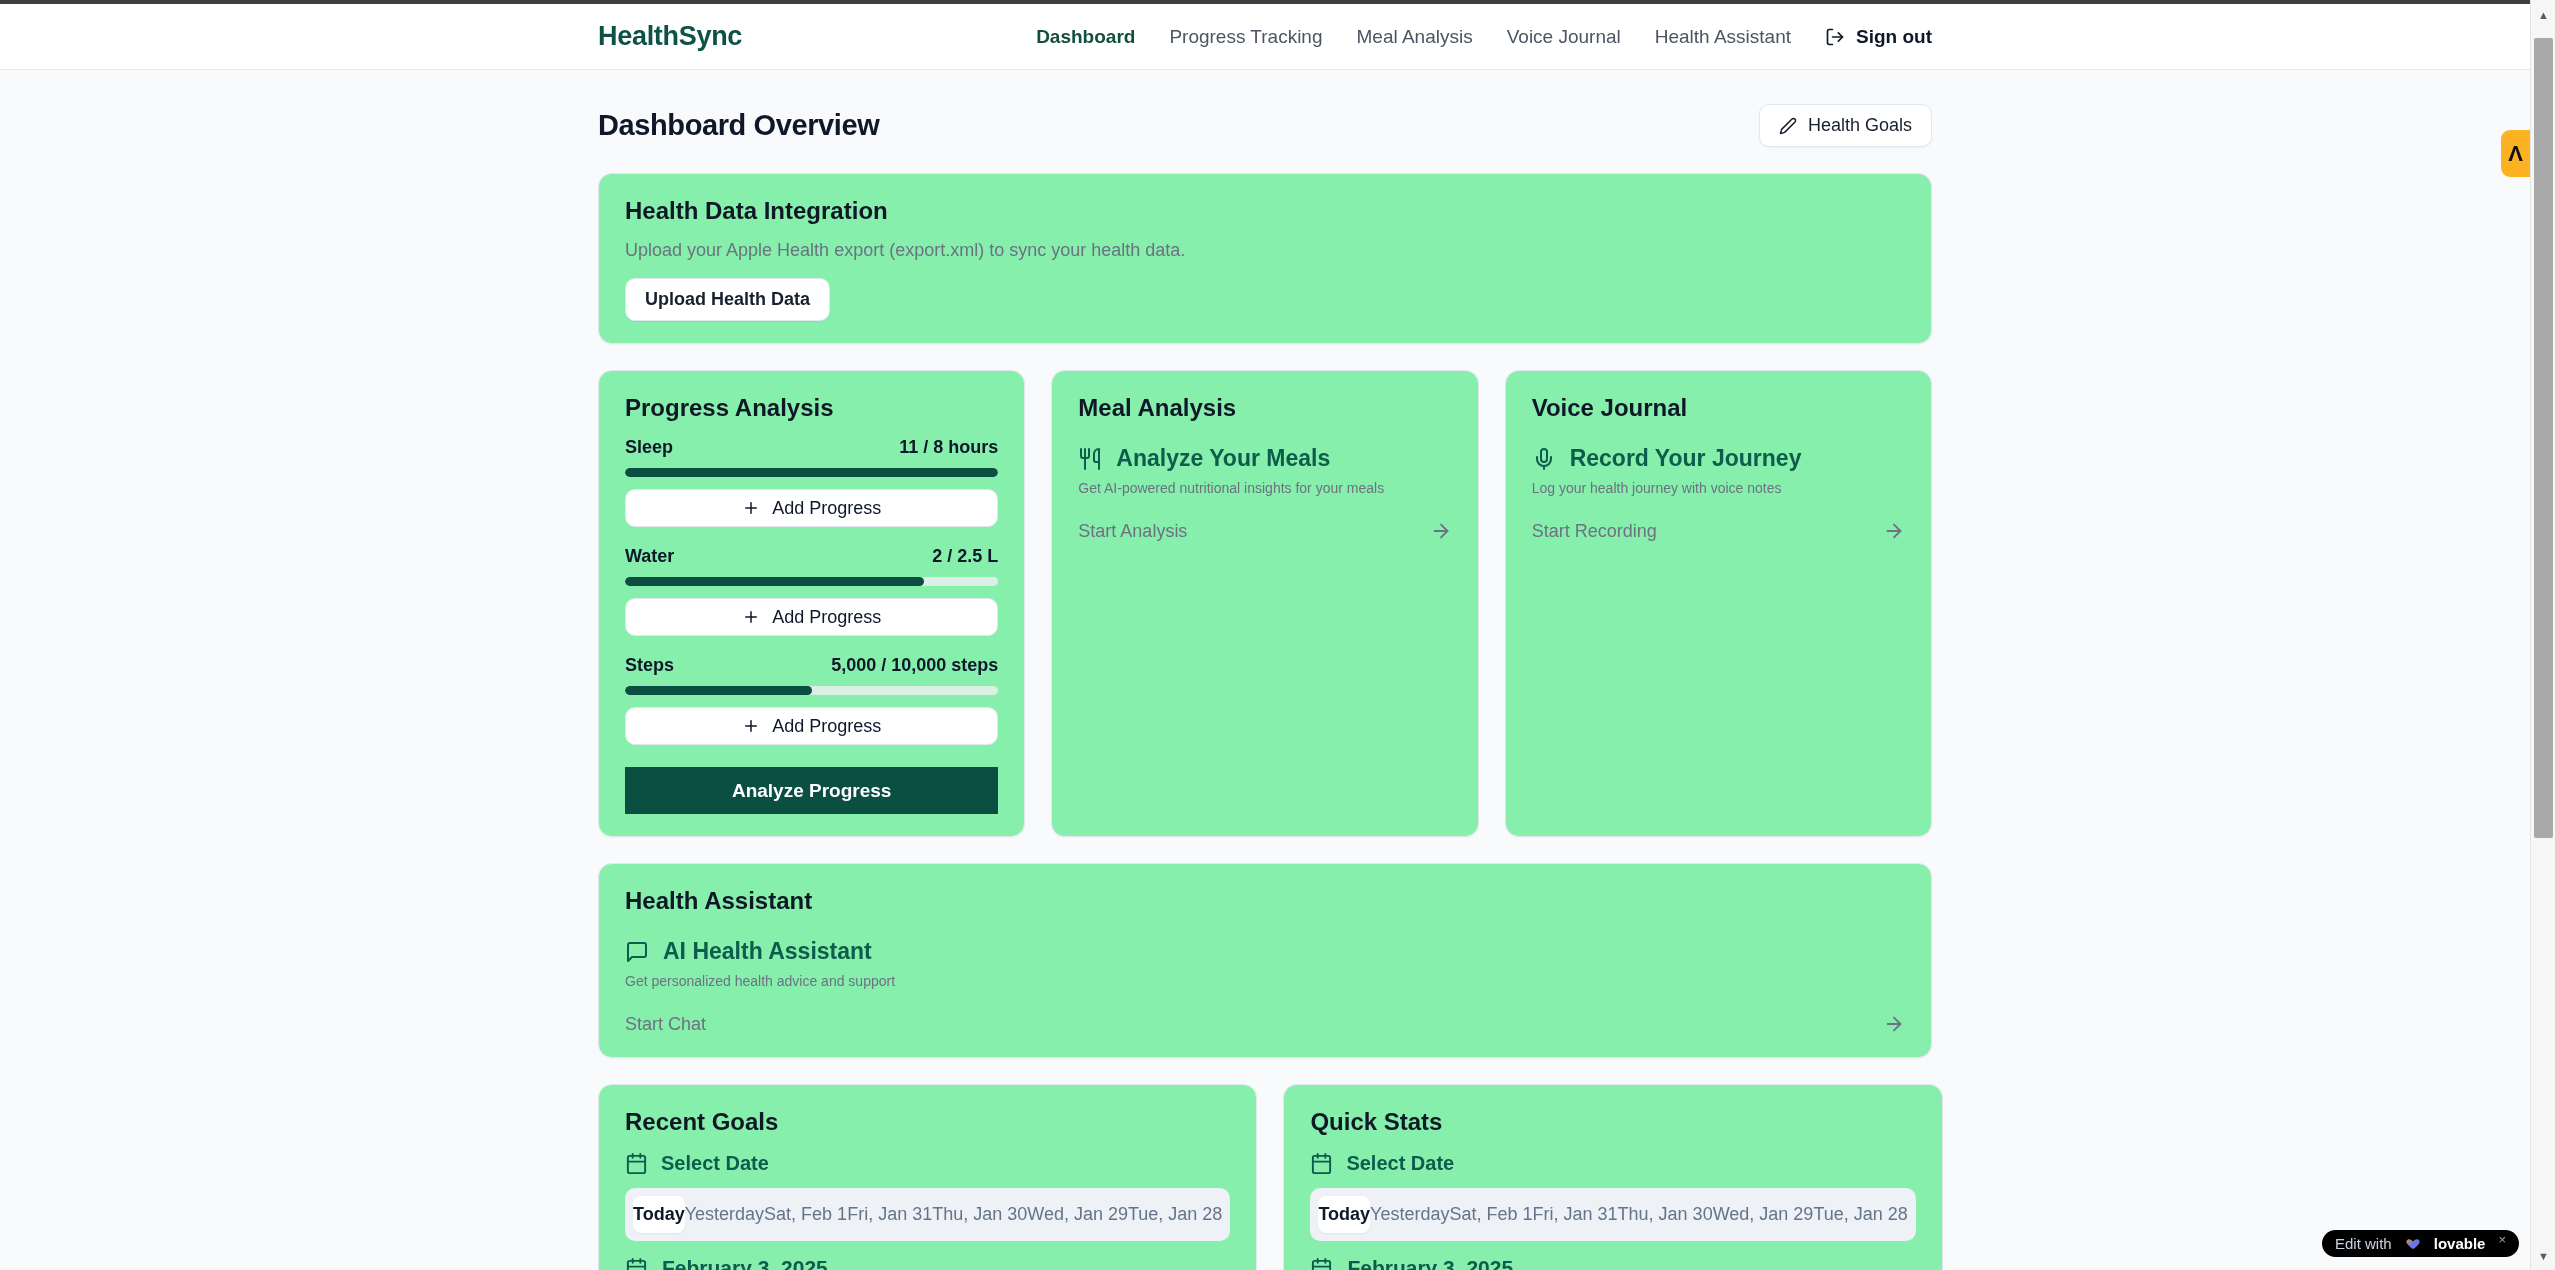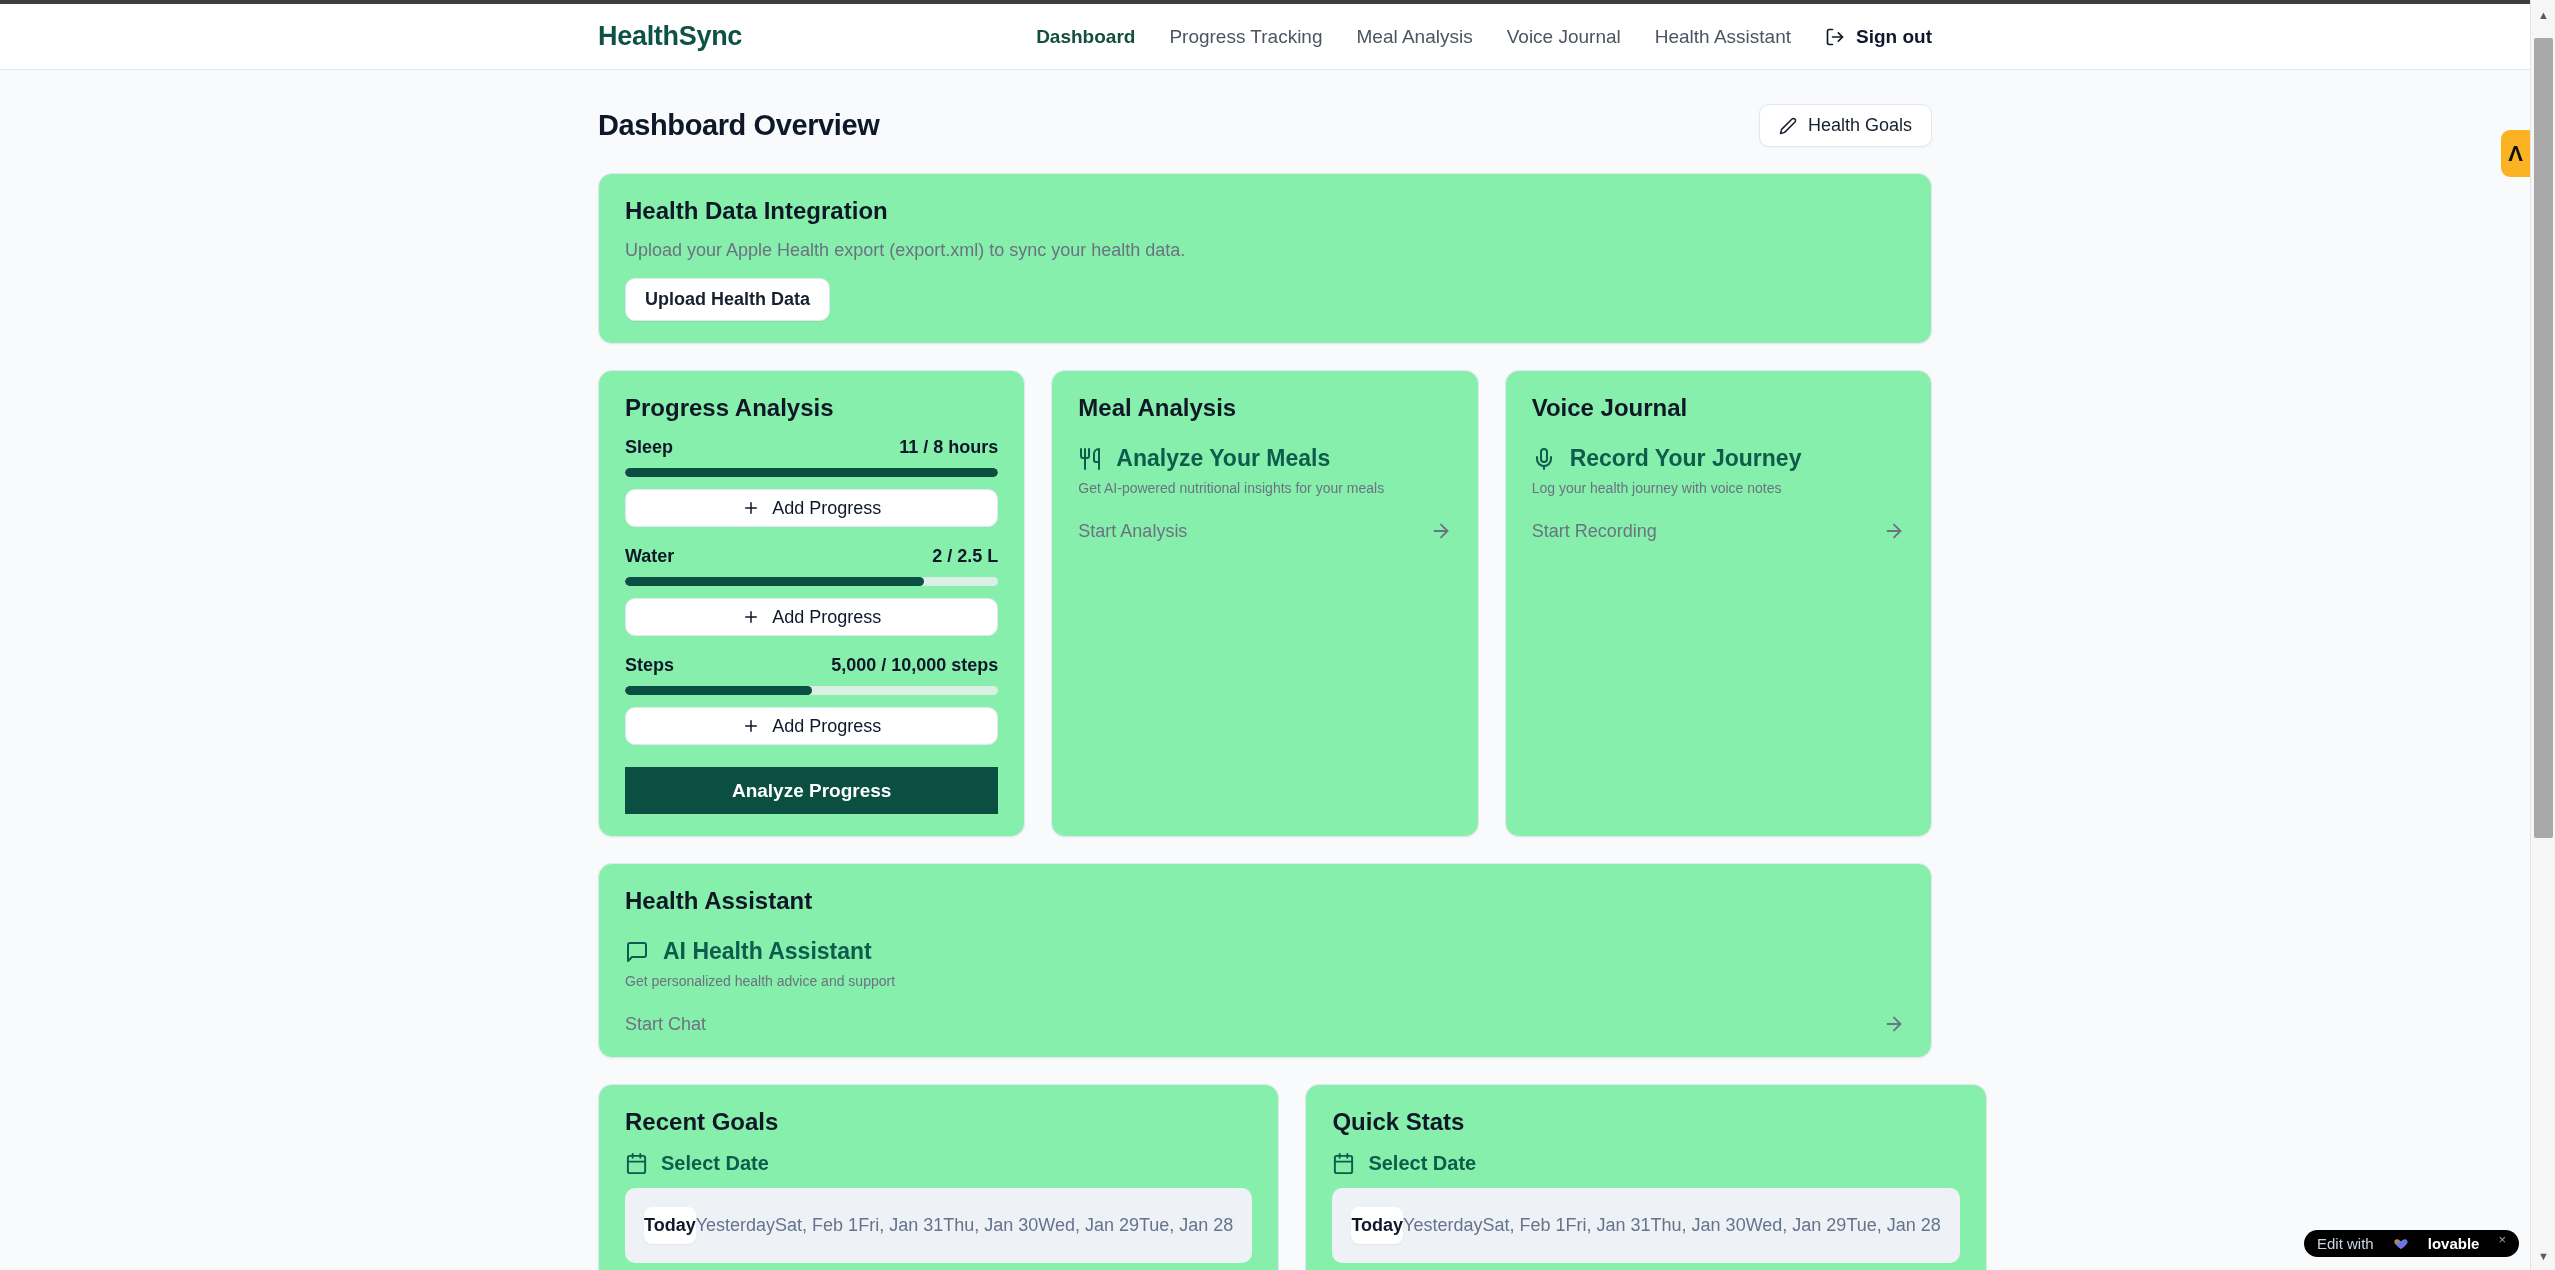--- a/index.html
+++ b/index.html
@@ -59,21 +59,21 @@
   .feature-desc { margin-top:4px; font-size:14px; line-height:24px; color:#6b7280; }
   .feature-action { margin-top:20px; display:flex; align-items:center; justify-content:space-between;
                     font-size:18px; color:#6b7280; cursor:pointer; }
 
   .assistant { margin-top:26px; }
 
   
   .grid2 { display:grid; grid-template-columns:1fr 1fr; gap:26px; margin-top:26px; }
   .select-date { display:flex; align-items:center; gap:13px; margin-top:15px; color:#0d5c4c;
                  font-size:20px; font-weight:600; cursor:pointer; }
-  .tabstrip { margin-top:13px; background:#eef1f6; border-radius:10px; padding:19px; display:flex;
+  .tabstrip { margin-top:13px; background:#eef1f6; border-radius:10px; padding:8px; display:flex;
               align-items:center; }
   .tab { font-size:18px; color:#64748b; padding:8px 0; flex:1; text-align:center; cursor:pointer; white-space:nowrap; }
   .tab.active { background:#fff; border-radius:8px; color:#0f172a; font-weight:600;
                 box-shadow:0 1px 2px rgba(0,0,0,.06); }
   .date-row { display:flex; align-items:center; gap:14px; margin-top:15px; color:#0d5c4c;
               font-size:21px; font-weight:600; }
 
   
   .scrollbar { position:absolute; top:0; right:0; width:25px; height:1270px; background:#f6f6f6;
                border-left:1px solid #e4e4e4; }
@@ -81,21 +81,21 @@
               justify-content:center; font-size:11px; color:#5a5a5a; cursor:pointer; }
   .sb-arrow.up { top:2px; } .sb-arrow.down { bottom:2px; }
   .sb-thumb { position:absolute; left:3px; top:38px; width:19px; height:800px; background:#a8a8a8;
               border-radius:2px; cursor:pointer; }
 
   
   .side-badge { position:absolute; right:25px; top:130px; width:29px; height:47px; background:#fbb324;
                 border-radius:9px 0 0 9px; display:flex; align-items:center; justify-content:center;
                 cursor:pointer; color:#111; font-weight:700; font-size:22px; }
   .edit-badge { position:absolute; right:36px; bottom:13px; background:#000; border-radius:15px;
-                height:27px; display:flex; align-items:center; gap:19px; padding:0 13px; cursor:pointer;text-align:right; }
+                height:27px; display:flex; align-items:center; gap:13px; padding:0 13px; cursor:pointer;text-align:right; }
   .edit-badge .prefix { color:#cbd5e1; font-size:15px; }
   .edit-badge .brand-txt { color:#fff; font-size:15px; font-weight:700; }
   .edit-badge .close { color:#9ca3af; font-size:13px; align-self:flex-start; margin-top:2px; cursor:pointer; }
 
   svg { display:block; }
 </style>
 </head>
 <body>
 
 <div class="viewport">

